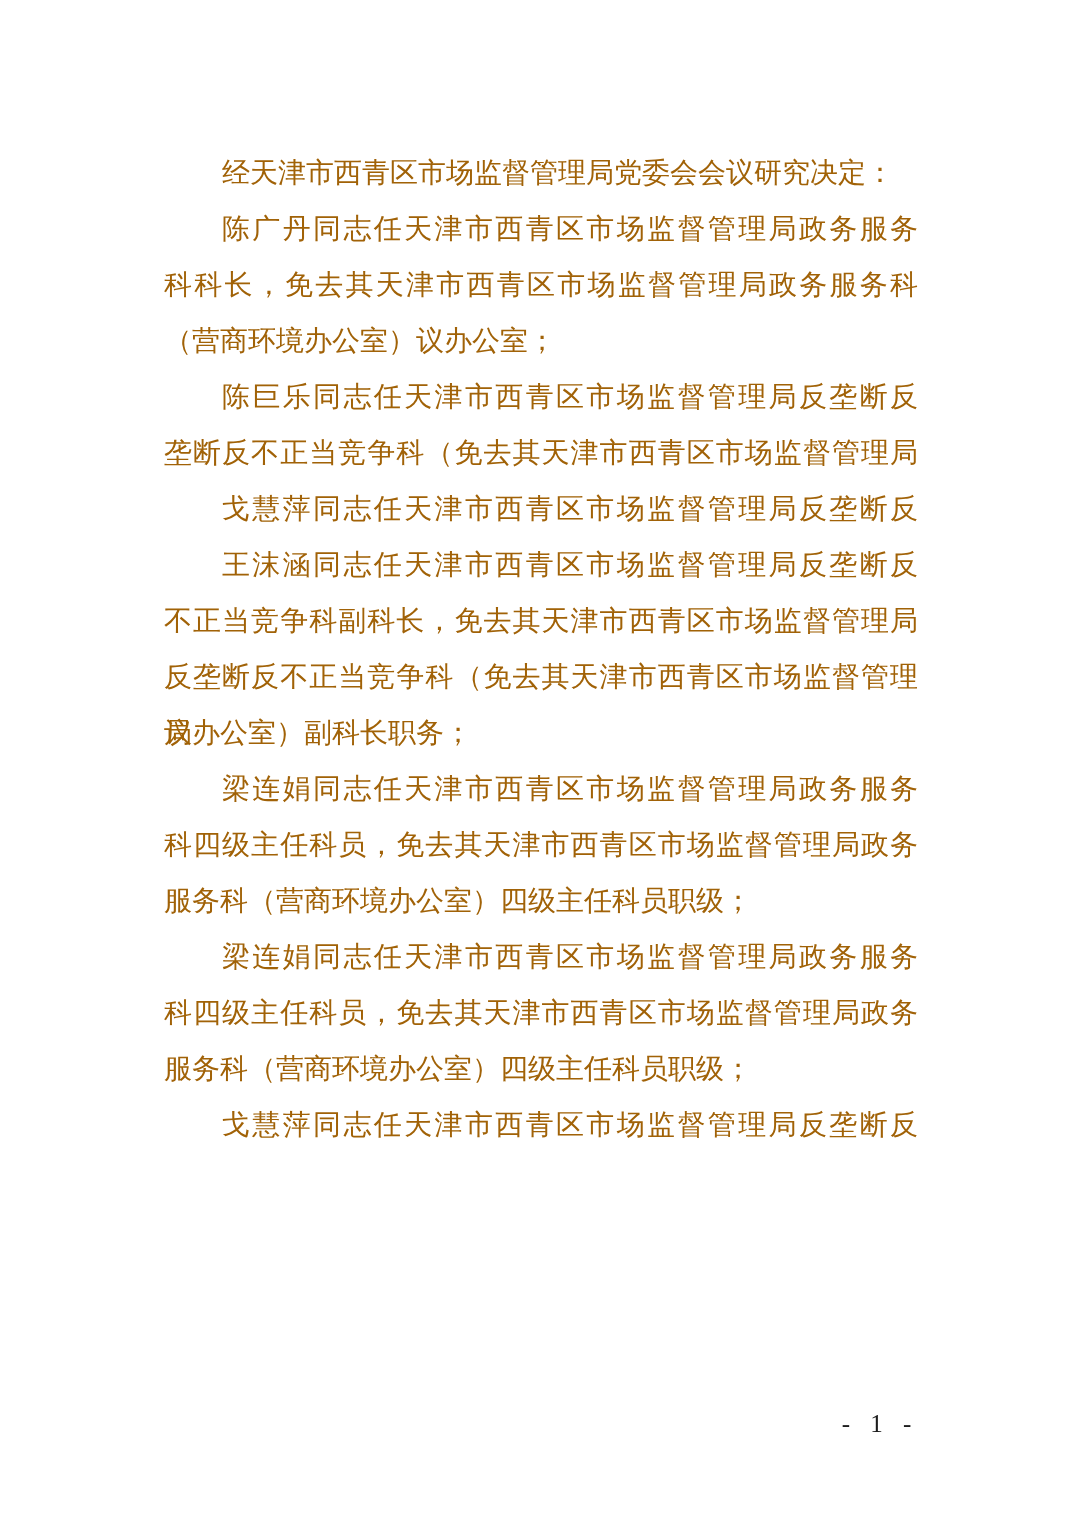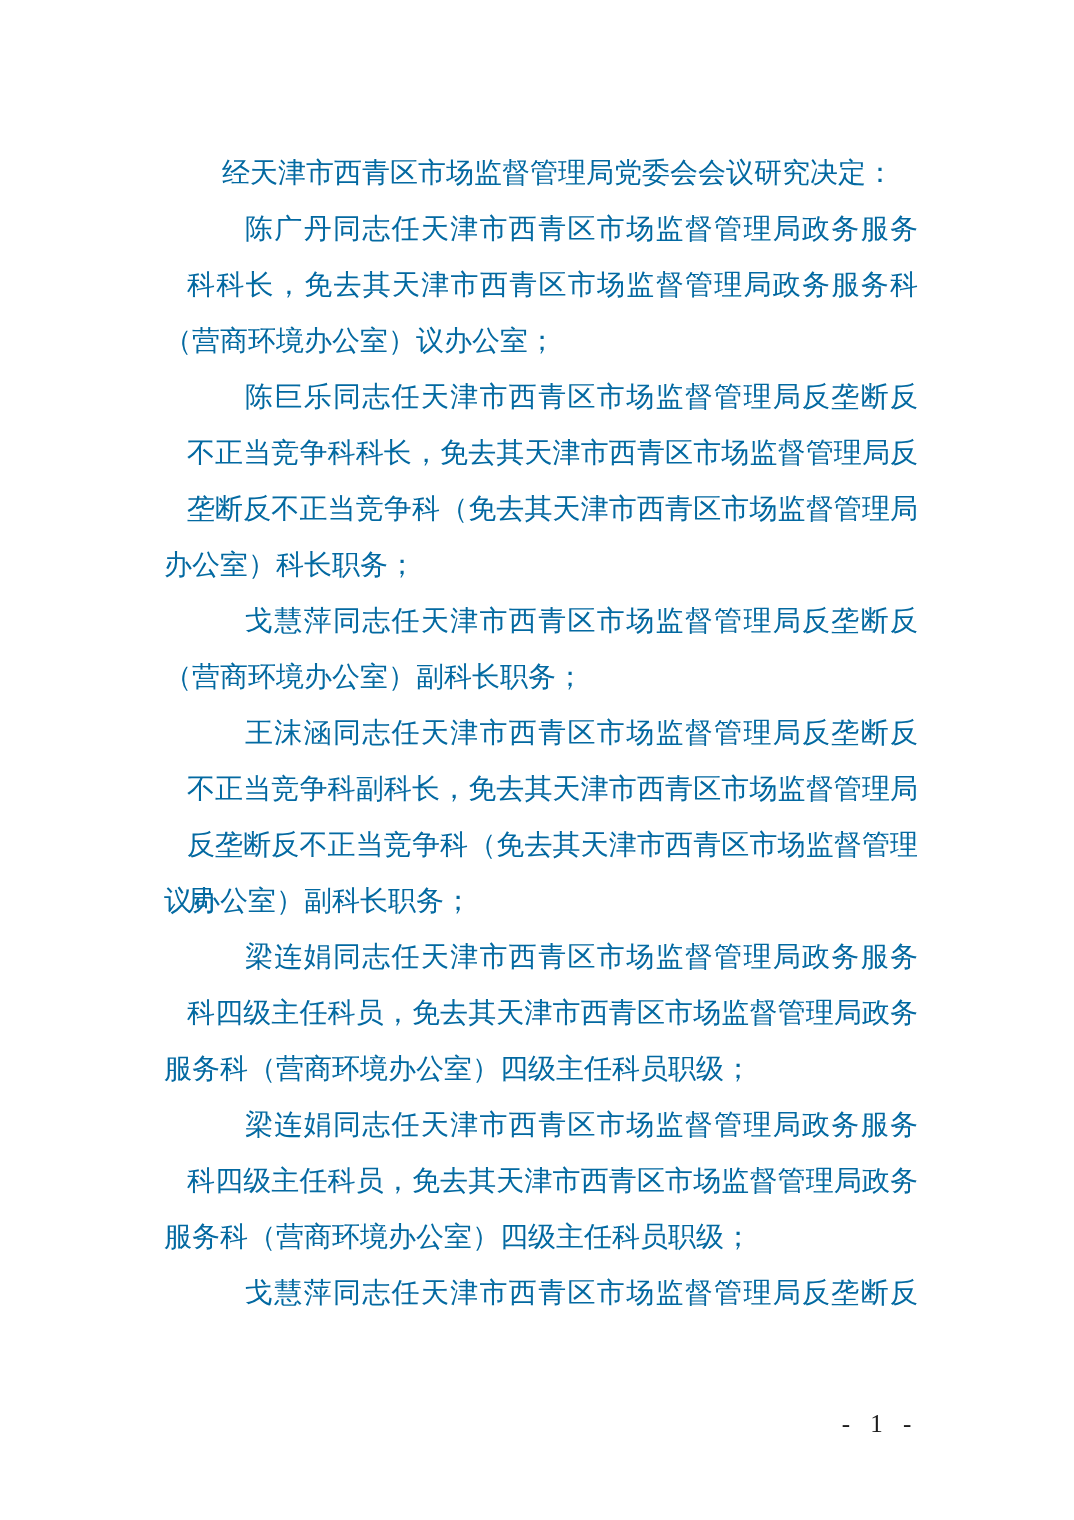--- a/index.html
+++ b/index.html
@@ -21,35 +21,34 @@
     position: absolute;
     left: 164px;
     top: 145px;
     width: 754px;
   }
 
   .text-line {
     height: 56px;
     line-height: 56px;
     font-size: 28px;
-    color: #0369a1;
+    color: #a16207;
     font-weight: 400;
     white-space: normal;
     overflow: visible;
   }
 
   .text-line.indent {
     text-indent: 58px;
   }
 
   .text-line.justify {
     text-align: justify;
     text-align-last: justify;
     text-justify: inter-character;
-    margin-left: 23px;
   }
 
   .page-number {
     position: absolute;
     top: 1404px;
     left: 810px;
     width: 140px;
     height: 40px;
     line-height: 40px;
     text-align: center;
@@ -62,25 +61,22 @@
 <body>
 
 <div class="page">
   <div class="document-body">
 
   <div class="text-line indent">经天津市西青区市场监督管理局党委会会议研究决定：</div>
       <div class="text-line indent justify">陈广丹同志任天津市西青区市场监督管理局政务服务</div>
       <div class="text-line justify">科科长，免去其天津市西青区市场监督管理局政务服务科</div>
       <div class="text-line">（营商环境办公室）议办公室；</div>
       <div class="text-line indent justify">陈巨乐同志任天津市西青区市场监督管理局反垄断反</div>
-      <div class="text-line justify">不正当竞争科科长，免去其天津市西青区市场监督管理局反</div>
       <div class="text-line justify">垄断反不正当竞争科（免去其天津市西青区市场监督管理局</div>
-      <div class="text-line">办公室）科长职务；</div>
       <div class="text-line indent justify">戈慧萍同志任天津市西青区市场监督管理局反垄断反</div>
-      <div class="text-line">（营商环境办公室）副科长职务；</div>
       <div class="text-line indent justify">王沫涵同志任天津市西青区市场监督管理局反垄断反</div>
       <div class="text-line justify">不正当竞争科副科长，免去其天津市西青区市场监督管理局</div>
       <div class="text-line justify">反垄断反不正当竞争科（免去其天津市西青区市场监督管理局</div>
       <div class="text-line">议办公室）副科长职务；</div>
       <div class="text-line indent justify">梁连娟同志任天津市西青区市场监督管理局政务服务</div>
       <div class="text-line justify">科四级主任科员，免去其天津市西青区市场监督管理局政务</div>
       <div class="text-line">服务科（营商环境办公室）四级主任科员职级；</div>
       <div class="text-line indent justify">梁连娟同志任天津市西青区市场监督管理局政务服务</div>
       <div class="text-line justify">科四级主任科员，免去其天津市西青区市场监督管理局政务</div>
       <div class="text-line">服务科（营商环境办公室）四级主任科员职级；</div>

